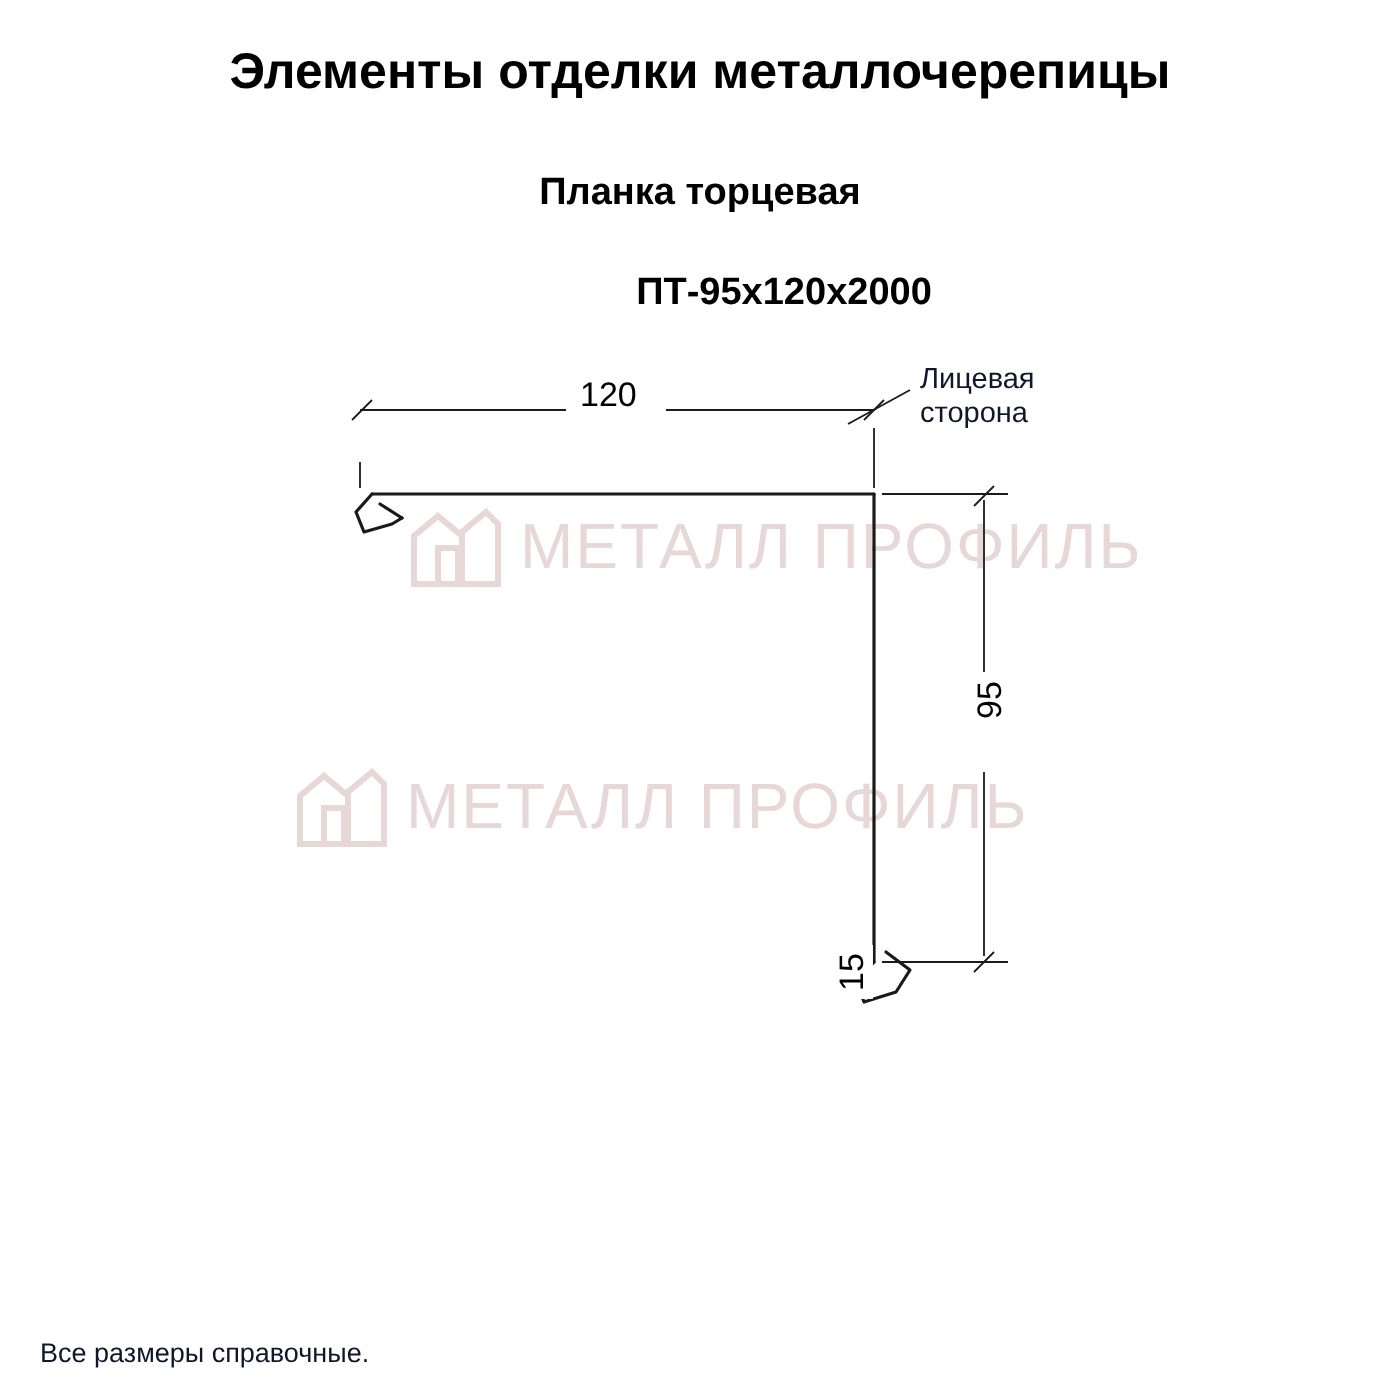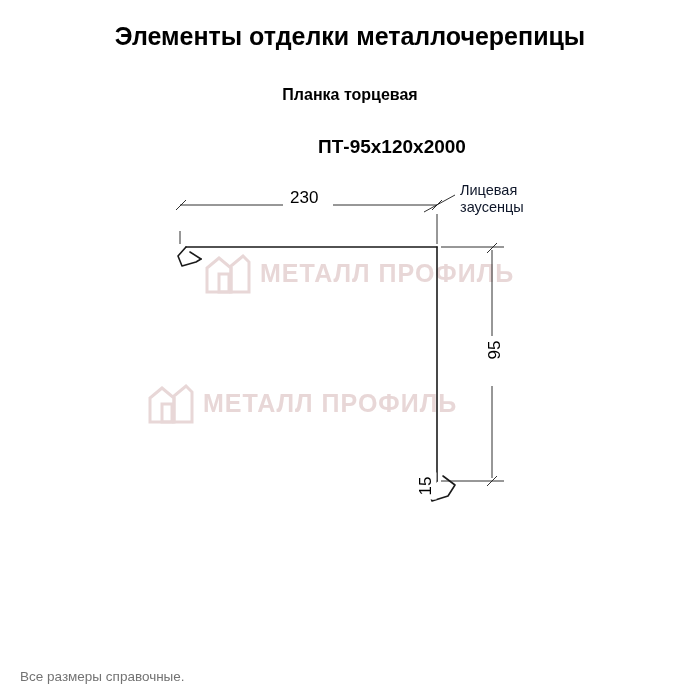--- a/index.html
+++ b/index.html
@@ -30,21 +30,21 @@
     font-size: 25px;
     font-weight: bold;
     letter-spacing: 0px;
   }
   .sub-title {
     position: absolute;
     top: 86px;
     left: 0;
     width: 700px;
     text-align: center;
-    font-size: 16px;
+    font-size: 19px;
     font-weight: bold;
   }
   .code-title {
     position: absolute;
     top: 136px;
     left: 0;
     width: 700px;
     text-align: center;
     font-size: 19px;
     font-weight: bold;
@@ -60,22 +60,22 @@
   }
   .wm1 { left: 205px; top: 252px; }
   .wm2 { left: 148px; top: 382px; }
   .wm-logo {
     width: 46px;
     height: 42px;
     position: relative;
     margin-right: 9px;
   }
   .wm-text {
-    font-size: 25px;
-    font-weight: bold;
+    font-size: 32px;
+    font-weight: normal;
     color: #e8d7d7;
     letter-spacing: 1px;
     white-space: nowrap;
   }
   
   .drawing {
     position: absolute;
     left: 0;
     top: 0;
     width: 700px;
@@ -105,21 +105,21 @@
     transform: rotate(-90deg);
     transform-origin: center center;
   }
   
   .footer {
     position: absolute;
     left: 20px;
     bottom: 14px;
     font-size: 13.5px;
     line-height: 19px;
-    color: #737373;
+    color: #0f172a;
   }
   .footer div { white-space: nowrap; }
 </style>
 </head>
 <body>
 
 <div class="page">
 
   <div class="main-title">Элементы отделки металлочерепицы</div>
   <div class="sub-title">Планка торцевая</div>
@@ -177,26 +177,26 @@
 
       <path d="M492 250 L492 336"></path>
       <path d="M492 386 L492 478"></path>
       <path d="M487 253 L497 243"></path>
       <path d="M487 486 L497 476"></path>
 
       <path d="M424 212 L455 195"></path>
     </g>
   </svg>
 
-  <div class="dim-label label-120">230</div>
+  <div class="dim-label label-120">120</div>
   <div class="dim-label label-95 rot90">95</div>
   <div class="dim-label label-15 rot90">15</div>
 
   <div class="label-face">
     <div>Лицевая</div>
-    <div>заусенцы</div>
+    <div>сторона</div>
   </div>
 
   <div class="footer">
     <div>Все размеры справочные.</div>
   </div>
 
 </div>
 
 </body></html>

